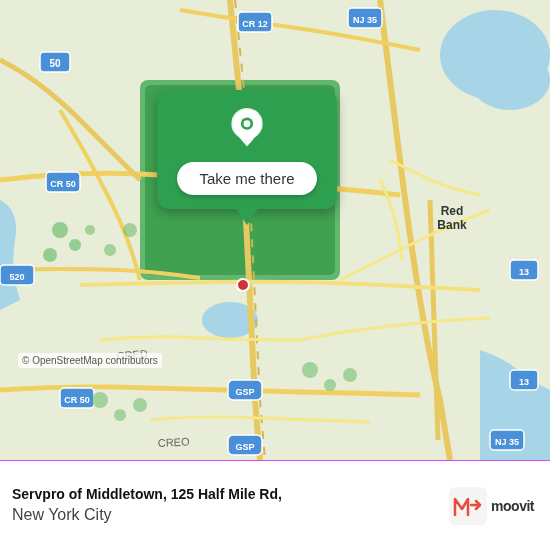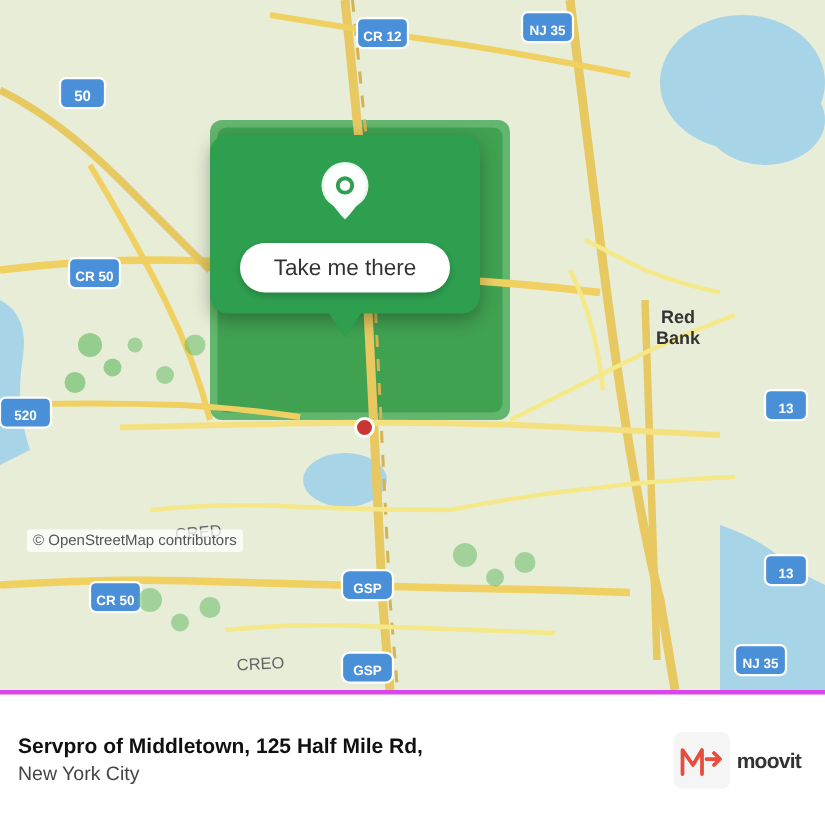--- a/index.html
+++ b/index.html
@@ -24,21 +24,21 @@
       width: 100%;
       height: 100%;
       position: absolute;
       top: 0; left: 0;
     }
 
     
     #popup {
       position: absolute;
       top: 90px;
-      left: 120px;
+      left: 137px;
       width: 220px;
       z-index: 10;
       display: flex;
       flex-direction: column;
       align-items: center;
     }
 
     #popup-bubble {
       background-color: #2e9e4f;
       border-radius: 12px;
@@ -84,37 +84,37 @@
 
     
     #info-bar {
       width: 550px;
       height: 90px;
       background: white;
       display: flex;
       align-items: center;
       justify-content: space-between;
       padding: 10px 16px 10px 12px;
-      border-top: 3px solid #d946ef;
+      border-top: 1px solid #d946ef;
     }
 
     #address-block {
       display: flex;
       flex-direction: column;
     }
 
     #place-name {
       font-size: 14px;
       font-weight: 600;
       color: #111;
       line-height: 1.4;
     }
 
     #place-location {
-      font-size: 13px;
+      font-size: 16px;
       color: #444;
       line-height: 1.4;
     }
 
     #openstreetmap-credit {
       position: absolute;
       bottom: 92px;
       left: 18px;
       font-size: 10px;
       color: #555;

